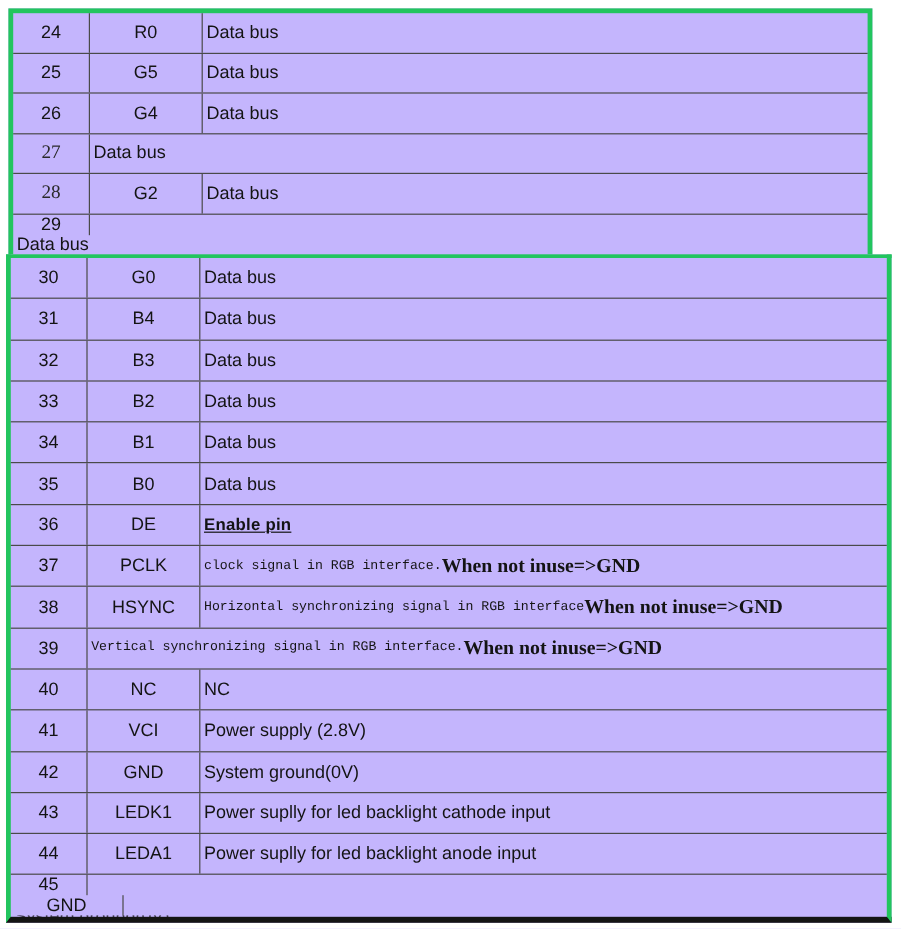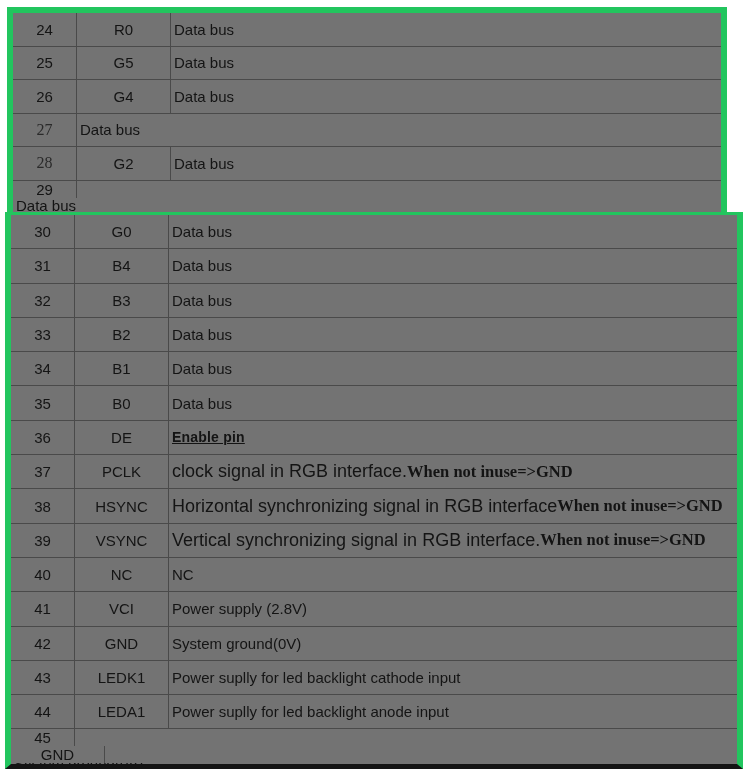--- a/index.html
+++ b/index.html
@@ -1,22 +1,22 @@
 <!DOCTYPE html>
 <html><head>
 <meta charset="utf-8">
 <style>
   html,body{margin:0;padding:0;}
   body{
     width:751px;height:774px;position:relative;background:#ffffff;
     font-family:"Liberation Sans",sans-serif;overflow:hidden;
   }
   .pin-table{
-    position:absolute;background:#737373;
-    border:6px solid #22c55e;
+    position:absolute;background:#c4b5fd;
+    border:4px solid #22c55e;
     box-sizing:border-box;
   }
   #table-1{left:7px;top:7px;width:720px;}
   #table-2{left:5px;top:212px;width:738px;border-top-width:3px;border-bottom:5px solid #141414;}
   .row{
     display:flex;box-sizing:border-box;
     border-bottom:1px solid #4a4a4a;
   }
   #table-1 .row{height:33.5px;}
   #table-2 .row{height:34.3px;}
@@ -24,21 +24,21 @@
   .cell{
     display:flex;align-items:center;box-sizing:border-box;
     color:#141414;font-size:15px;overflow:hidden;white-space:nowrap;
   }
   .c1{width:64px;justify-content:center;border-right:1px solid #4a4a4a;}
   .c2{width:94px;justify-content:center;border-right:1px solid #4a4a4a;}
   .c3{flex:1;justify-content:flex-start;padding-left:3px;}
   .serif-pin{font-family:"Liberation Serif",serif;font-size:16px;color:#2a2a2a;}
   .d-sans{font-family:"Liberation Sans",sans-serif;font-size:15px;}
   .d-sans-bold{font-family:"Liberation Sans",sans-serif;font-size:14px;font-weight:700;letter-spacing:.2px;text-decoration:underline;}
-  .d-serif{font-family:Liberation Sans, sans-serif;font-size:18px;}
+  .d-serif{font-family:Liberation Mono, monospace;font-size:11px;}
   .d-serif-bold{font-family:"Liberation Serif",serif;font-size:16.5px;font-weight:700;}
 </style>
 </head>
 <body>
 
 <div id="table-1" class="pin-table">
     <div class="row">
       <div class="cell c1">24</div>
       <div class="cell c2">R0</div>
       <div class="cell c3">
@@ -140,21 +140,20 @@
     <div class="row">
       <div class="cell c1">38</div>
       <div class="cell c2">HSYNC</div>
       <div class="cell c3">
         <span class="d-serif">Horizontal synchronizing signal in RGB interface </span>
         <span class="d-serif-bold">When not inuse=&gt;GND</span>
       </div>
     </div>
     <div class="row">
       <div class="cell c1">39</div>
-      <div class="cell c2">VSYNC</div>
       <div class="cell c3">
         <span class="d-serif">Vertical synchronizing signal in RGB interface. </span>
         <span class="d-serif-bold">When not inuse=&gt;GND</span>
       </div>
     </div>
     <div class="row">
       <div class="cell c1">40</div>
       <div class="cell c2">NC</div>
       <div class="cell c3">
         <span class="d-sans">NC</span>

